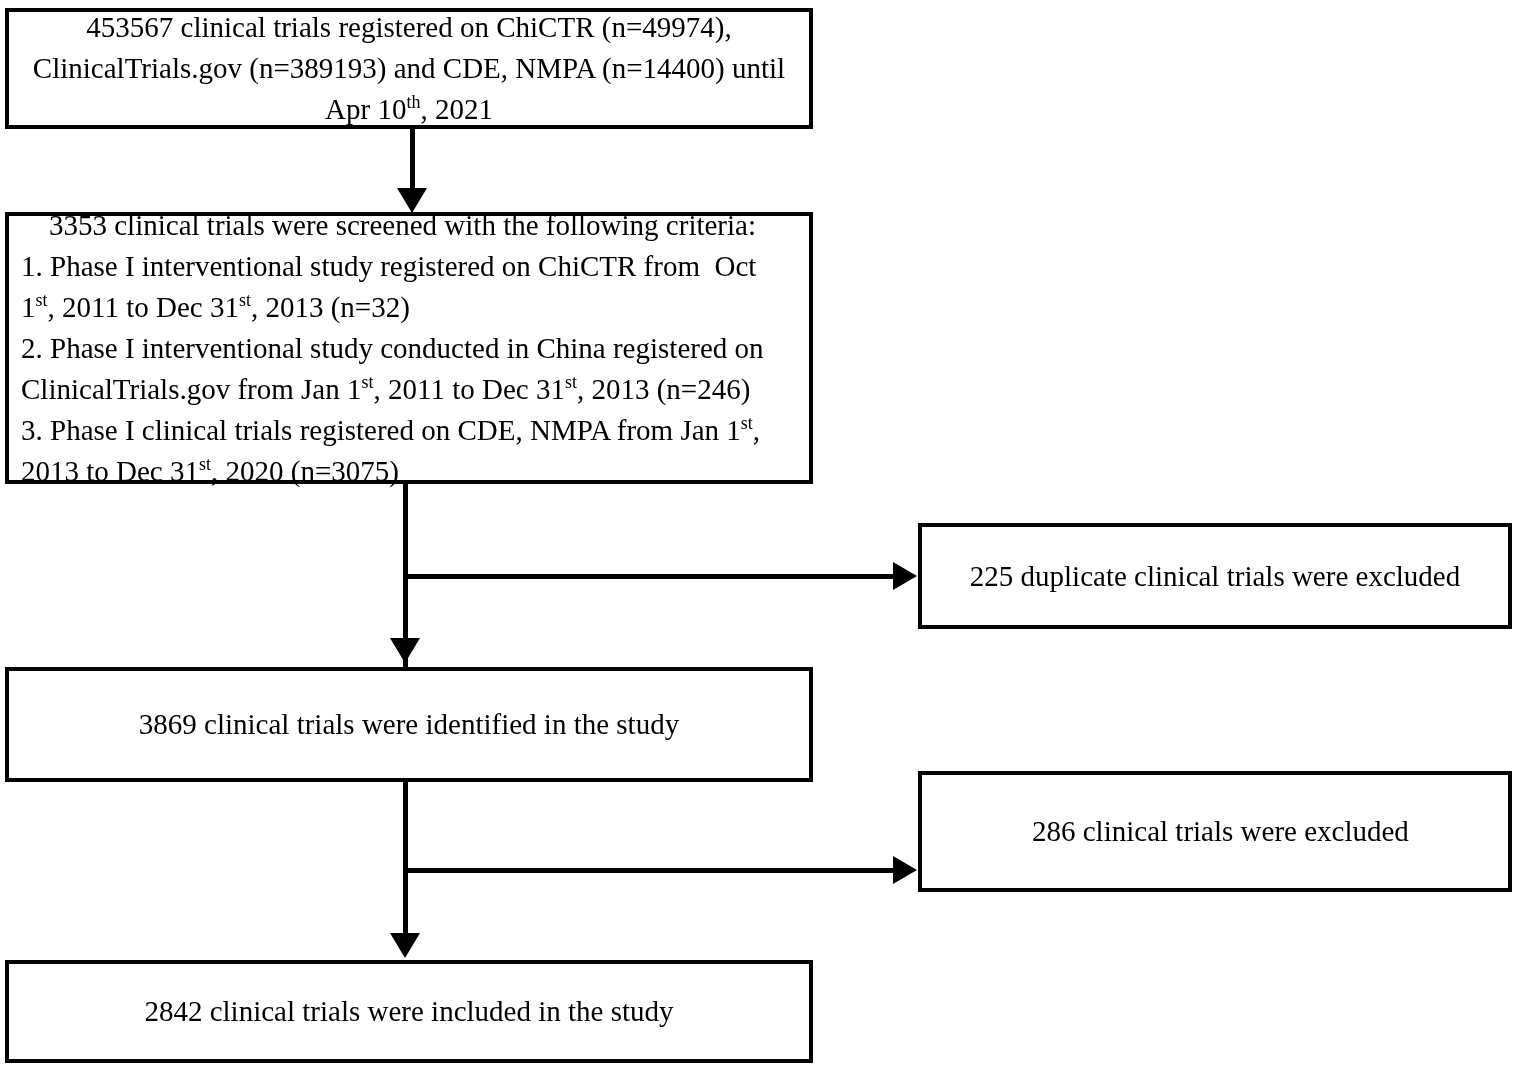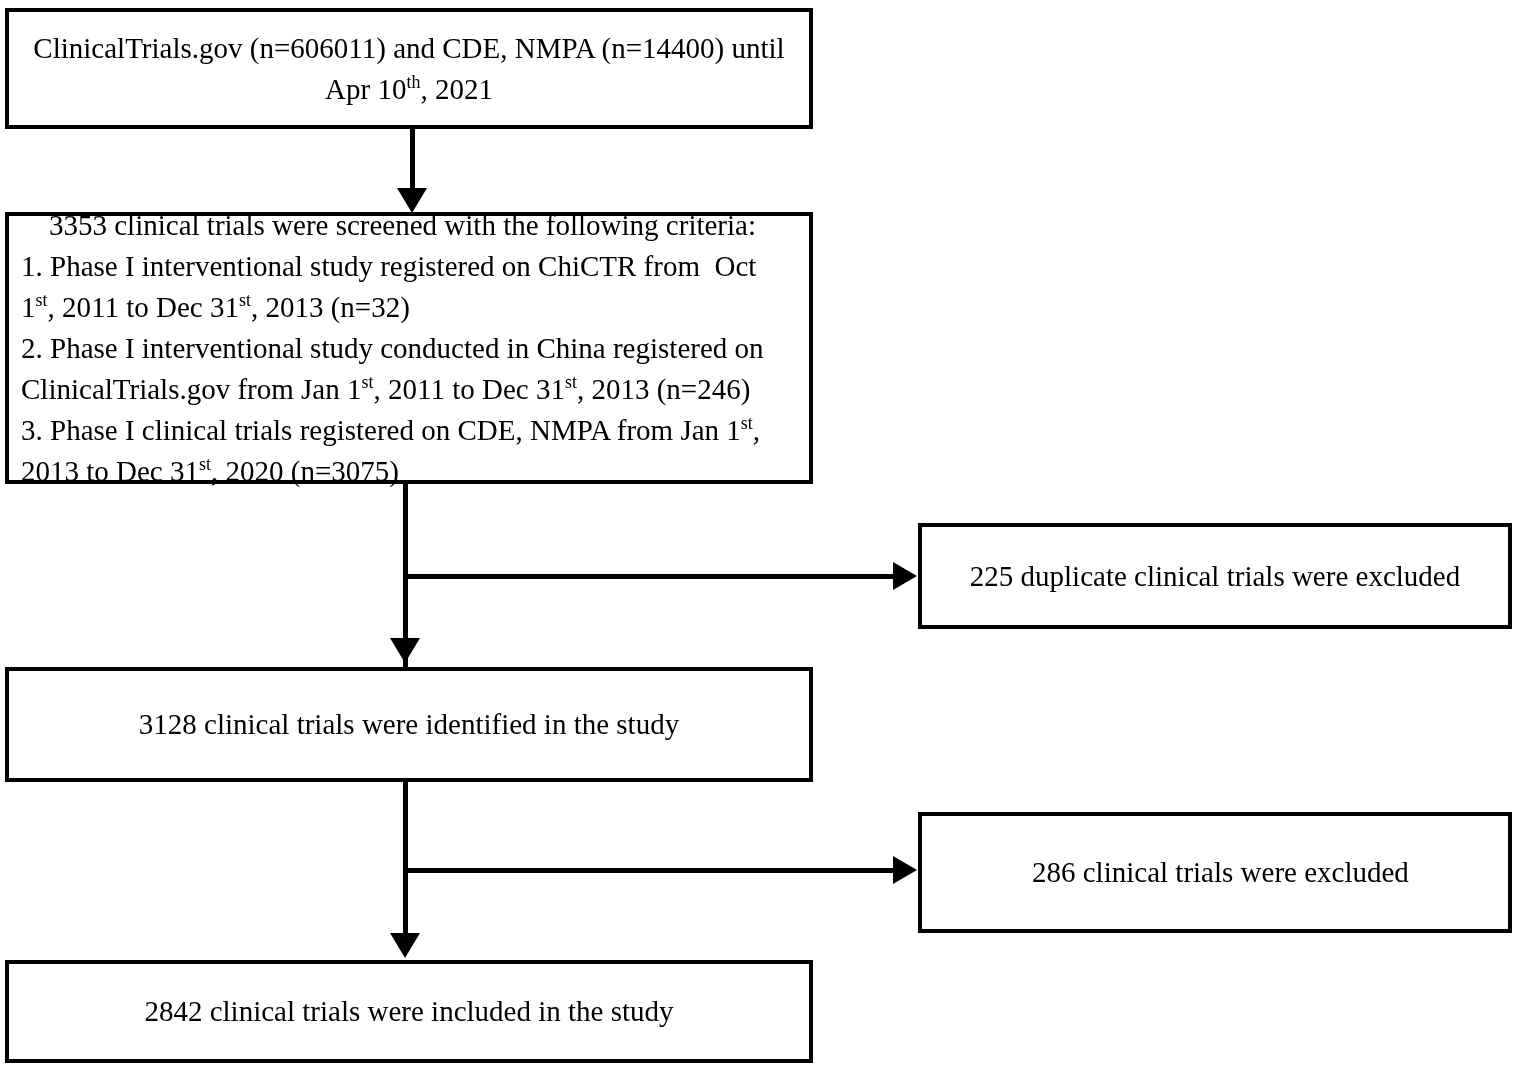--- a/index.html
+++ b/index.html
@@ -82,21 +82,21 @@
     width: 594px;
     height: 106px;
     align-items: center;
     padding: 0 19px;
   }
   #box-excl-dup .line { text-align: center; }
 
   
   #box-excl-other {
     left: 918px;
-    top: 812px;
+    top: 771px;
     width: 594px;
     height: 121px;
     align-items: flex-start;
     padding: 2px 8px 2px 14px;
   }
   #box-excl-other .line { text-align: left; }
   #box-excl-other .indent { padding-left: 96px; }
 
   
   .vline {
@@ -131,21 +131,22 @@
     line-height: 0;
     margin-top: 44px;
   }
 </style>
 </head>
 <body>
 
 <div id="flow-root">
 
   <div class="node" id="box-source">
-    <div class="line">ClinicalTrials.gov (n=606011) and CDE, NMPA (n=14400) until</div>
+    <div class="line">453567 clinical trials registered on ChiCTR (n=49974),</div>
+    <div class="line">ClinicalTrials.gov (n=389193) and CDE, NMPA (n=14400) until</div>
     <div class="line"><span>Apr 10</span><sup>th</sup><span>, 2021</span></div>
   </div>
 
   <div class="vline" style="left:410px; top:129px; height:62px;"></div>
   <div class="arrow-down" style="left:397px; top:188px;"></div>
 
   <div class="node" id="box-screened">
     <div class="line indent">3353 clinical trials were screened with the following criteria:</div>
 
     <div class="line">1. Phase I interventional study registered on ChiCTR from  Oct</div>
@@ -158,21 +159,21 @@
     <div class="line"><span>2013 to Dec 31</span><sup>st</sup><span>, 2020 (n=3075)</span></div>
   </div>
 
   <div class="vline" style="left:403px; top:484px; height:463px;"></div>
   <div class="arrow-down" style="left:390px; top:638px;"></div>
 
   <div class="hline" style="left:403px; top:574px; width:493px;"></div>
   <div class="arrow-right" style="left:893px; top:562px;"></div>
 
   <div class="node" id="box-identified">
-    <div class="line">3128 clinical trials were identified in the study</div>
+    <div class="line">3869 clinical trials were identified in the study</div>
   </div>
 
   <div class="hline" style="left:403px; top:868px; width:493px;"></div>
   <div class="arrow-right" style="left:893px; top:856px;"></div>
 
   <div class="arrow-down" style="left:390px; top:933px;"></div>
 
   <div class="node" id="box-included">
     <div class="line">2842 clinical trials were included in the study</div>
   </div>

